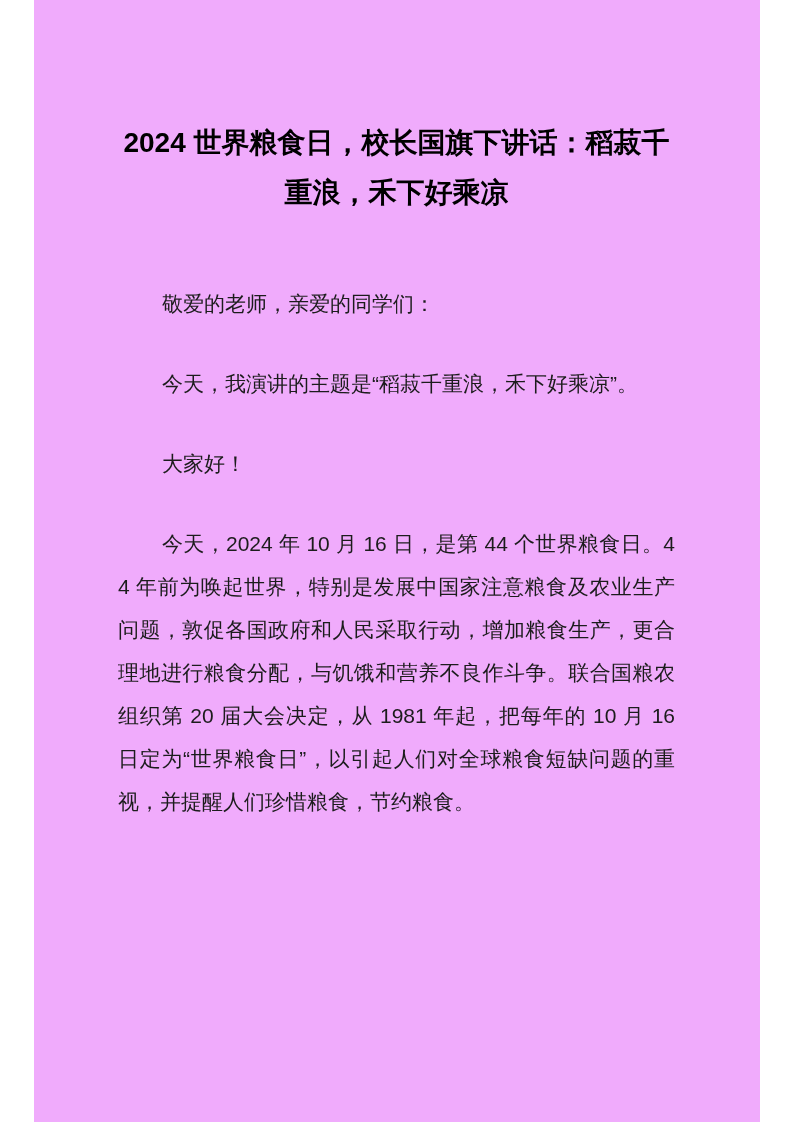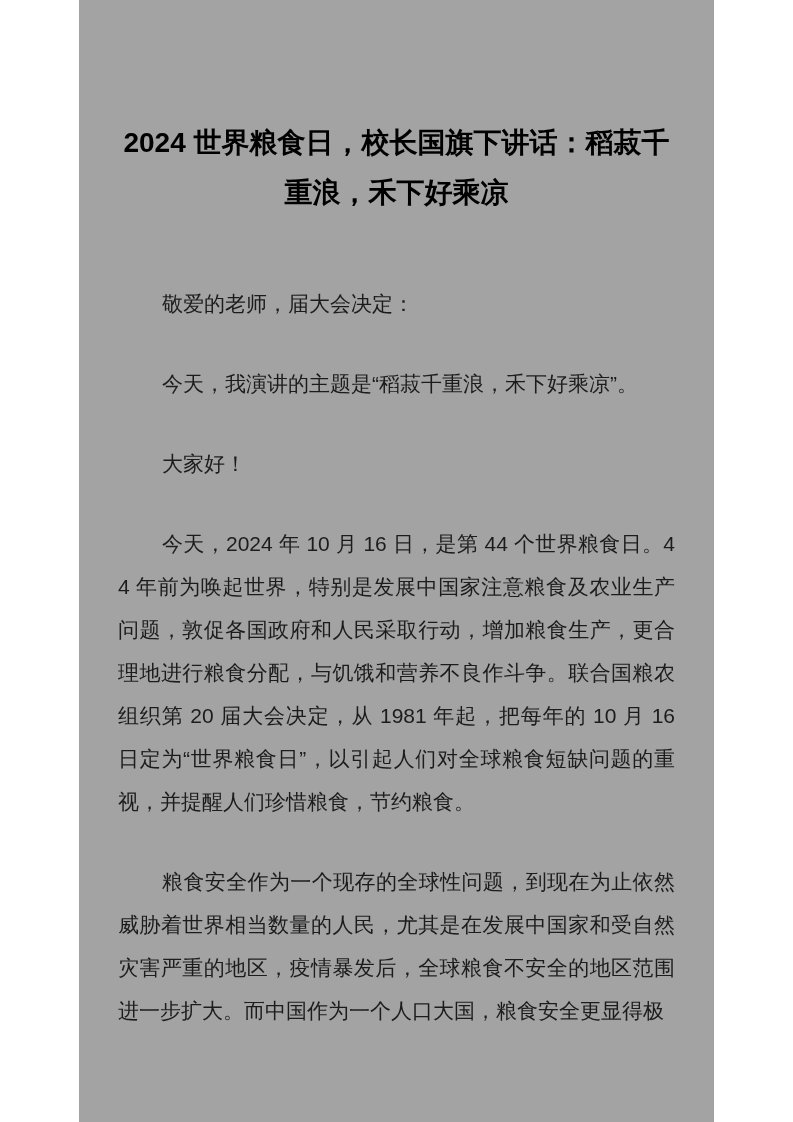--- a/index.html
+++ b/index.html
@@ -2,24 +2,24 @@
 <html lang="zh"><head>
 <meta charset="utf-8">
 <style>
   html, body {
     margin: 0;
     padding: 0;
     background: #ffffff;
   }
   .page {
     position: relative;
-    width: 635px;
+    width: 726px;
     height: 1122px;
     margin: 0 auto;
-    background: #a3a3a3;
+    background: #f0abfc;
     overflow: hidden;
     font-family: "Liberation Sans", "DejaVu Sans", sans-serif;
   }
   .content {
     width: 557px;
     margin: 0 auto;
   }
   .doc-title {
     margin: 118px -6px 0 -6px;
     font-size: 28px;
@@ -44,21 +44,20 @@
 </style>
 </head>
 <body>
 
 <div class="page">
   <div class="content">
 
     <h1 class="doc-title">2024 世界粮食日，校长国旗下讲话：稻菽千重浪，禾下好乘凉</h1>
 
     <div class="doc-body">
-      <p>敬爱的老师，届大会决定：</p>
+      <p>敬爱的老师，亲爱的同学们：</p>
       <p>今天，我演讲的主题是“稻菽千重浪，禾下好乘凉”。</p>
       <p>大家好！</p>
       <p>今天，2024 年 10 月 16 日，是第 44 个世界粮食日。44 年前为唤起世界，特别是发展中国家注意粮食及农业生产问题，敦促各国政府和人民采取行动，增加粮食生产，更合理地进行粮食分配，与饥饿和营养不良作斗争。联合国粮农组织第 20 届大会决定，从 1981 年起，把每年的 10 月 16 日定为“世界粮食日”，以引起人们对全球粮食短缺问题的重视，并提醒人们珍惜粮食，节约粮食。</p>
-      <p>粮食安全作为一个现存的全球性问题，到现在为止依然威胁着世界相当数量的人民，尤其是在发展中国家和受自然灾害严重的地区，疫情暴发后，全球粮食不安全的地区范围进一步扩大。而中国作为一个人口大国，粮食安全更显得极</p>
     </div>
 
   </div>
 </div>
 
 </body></html>

